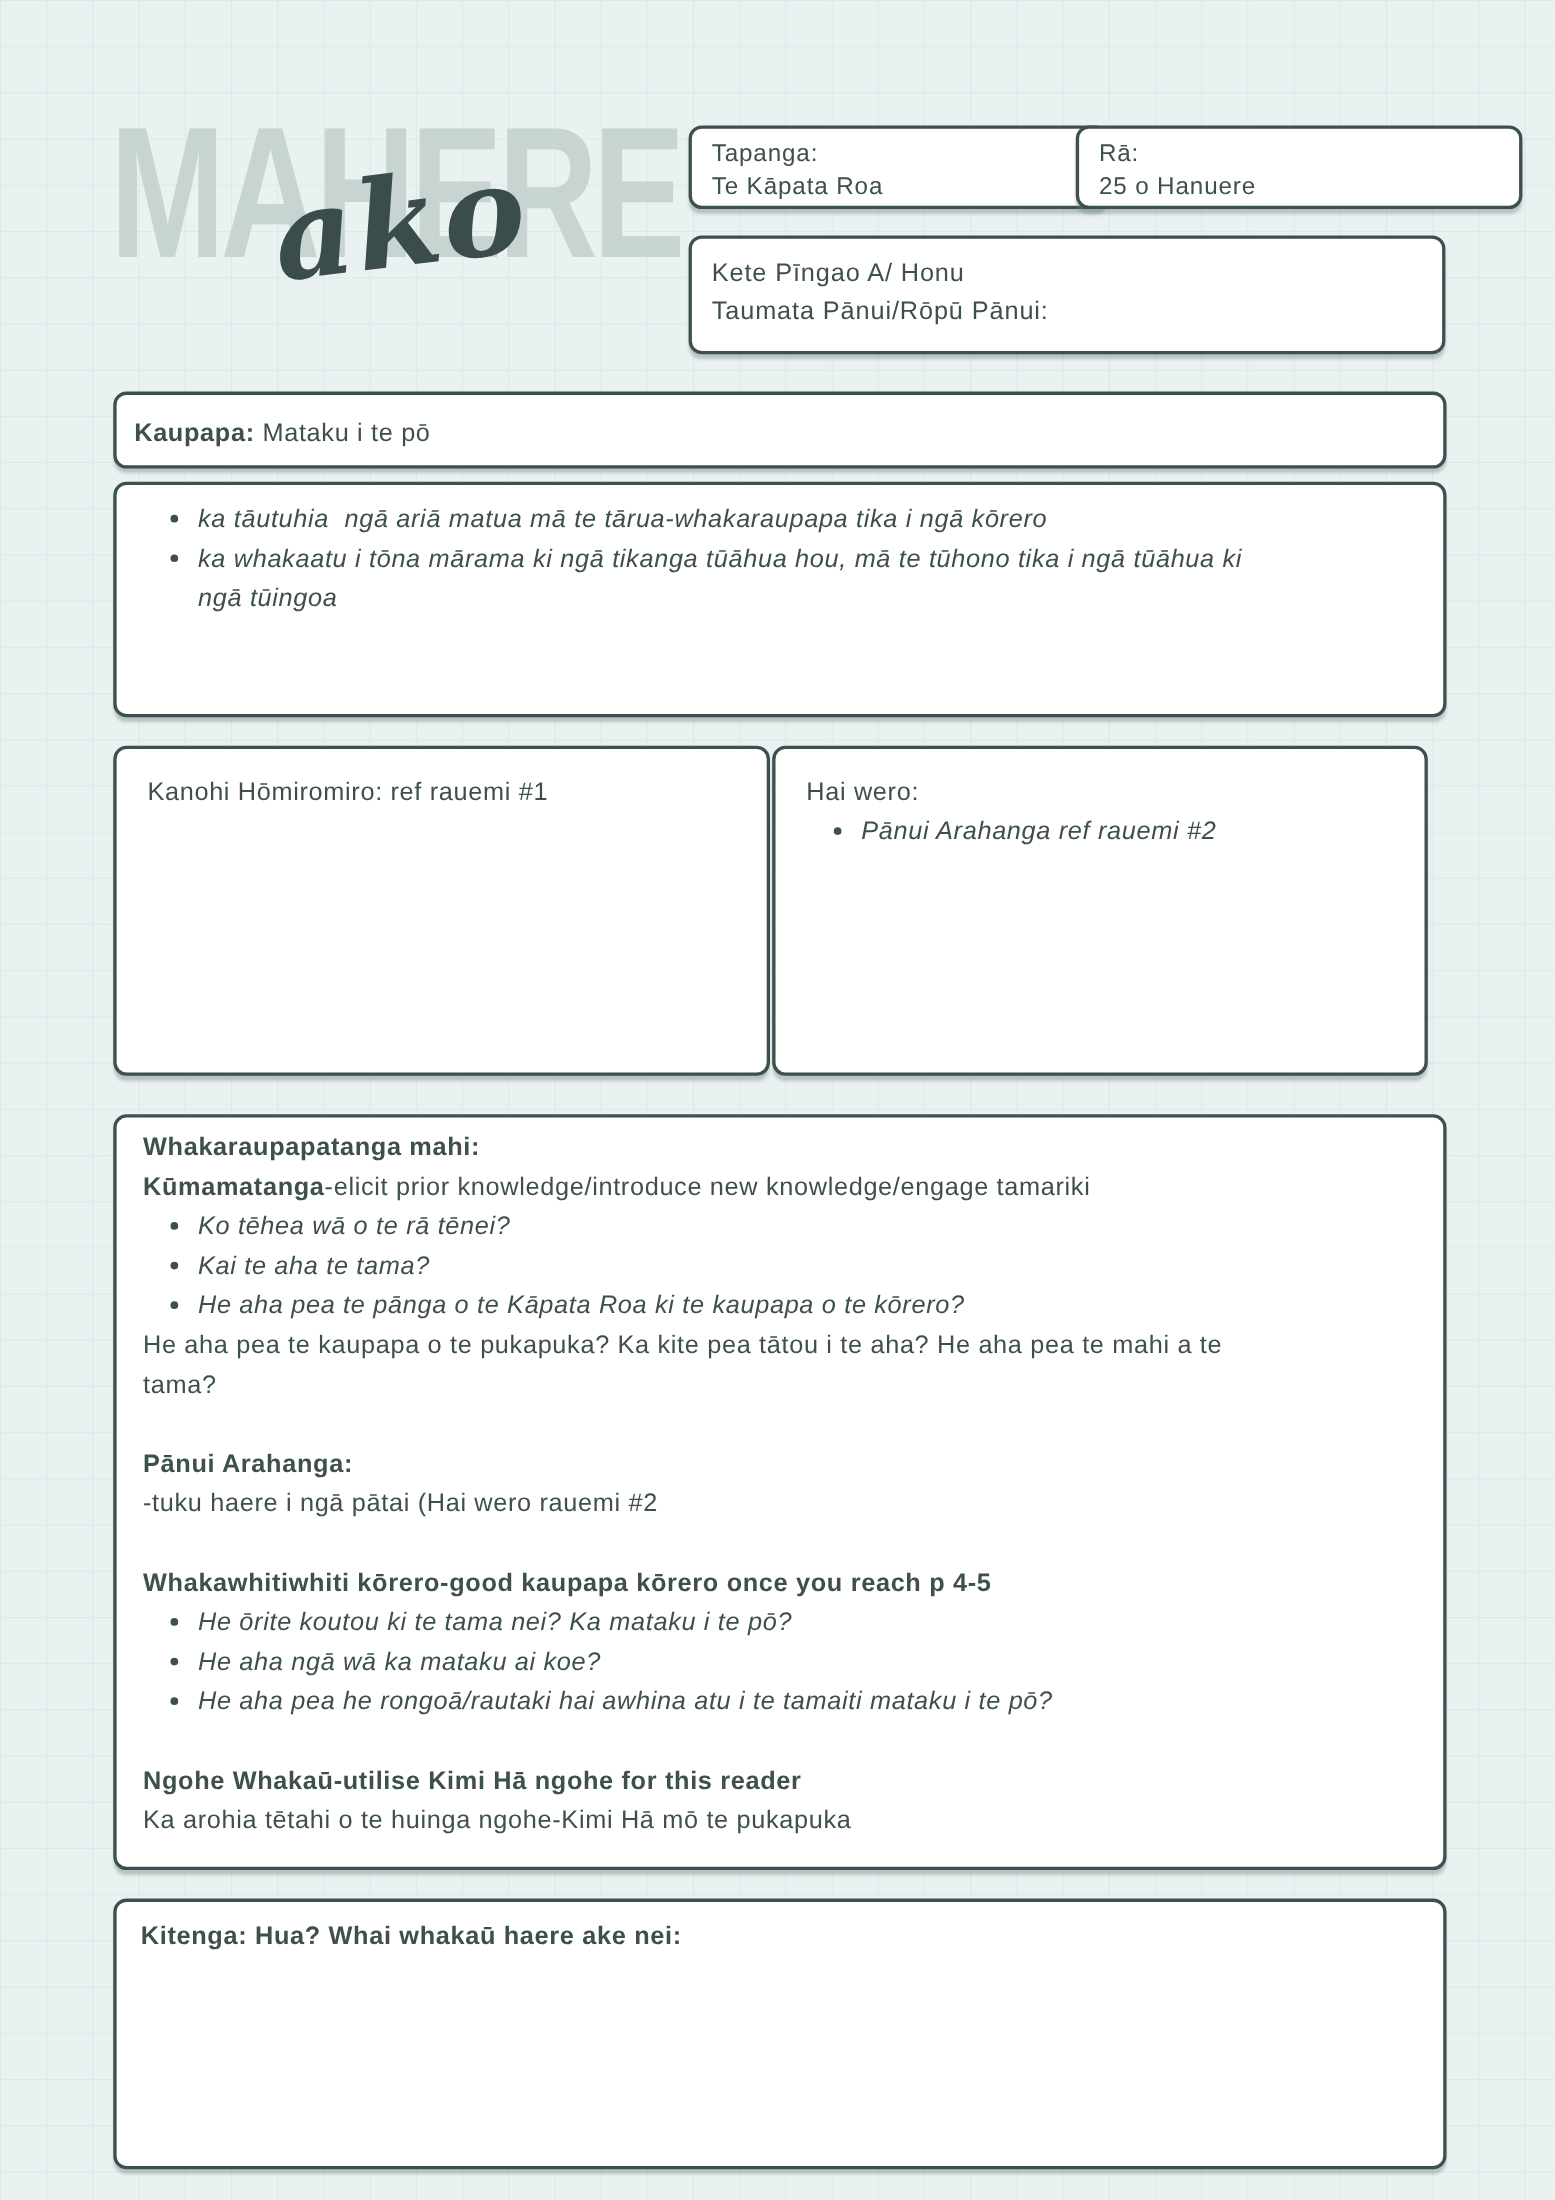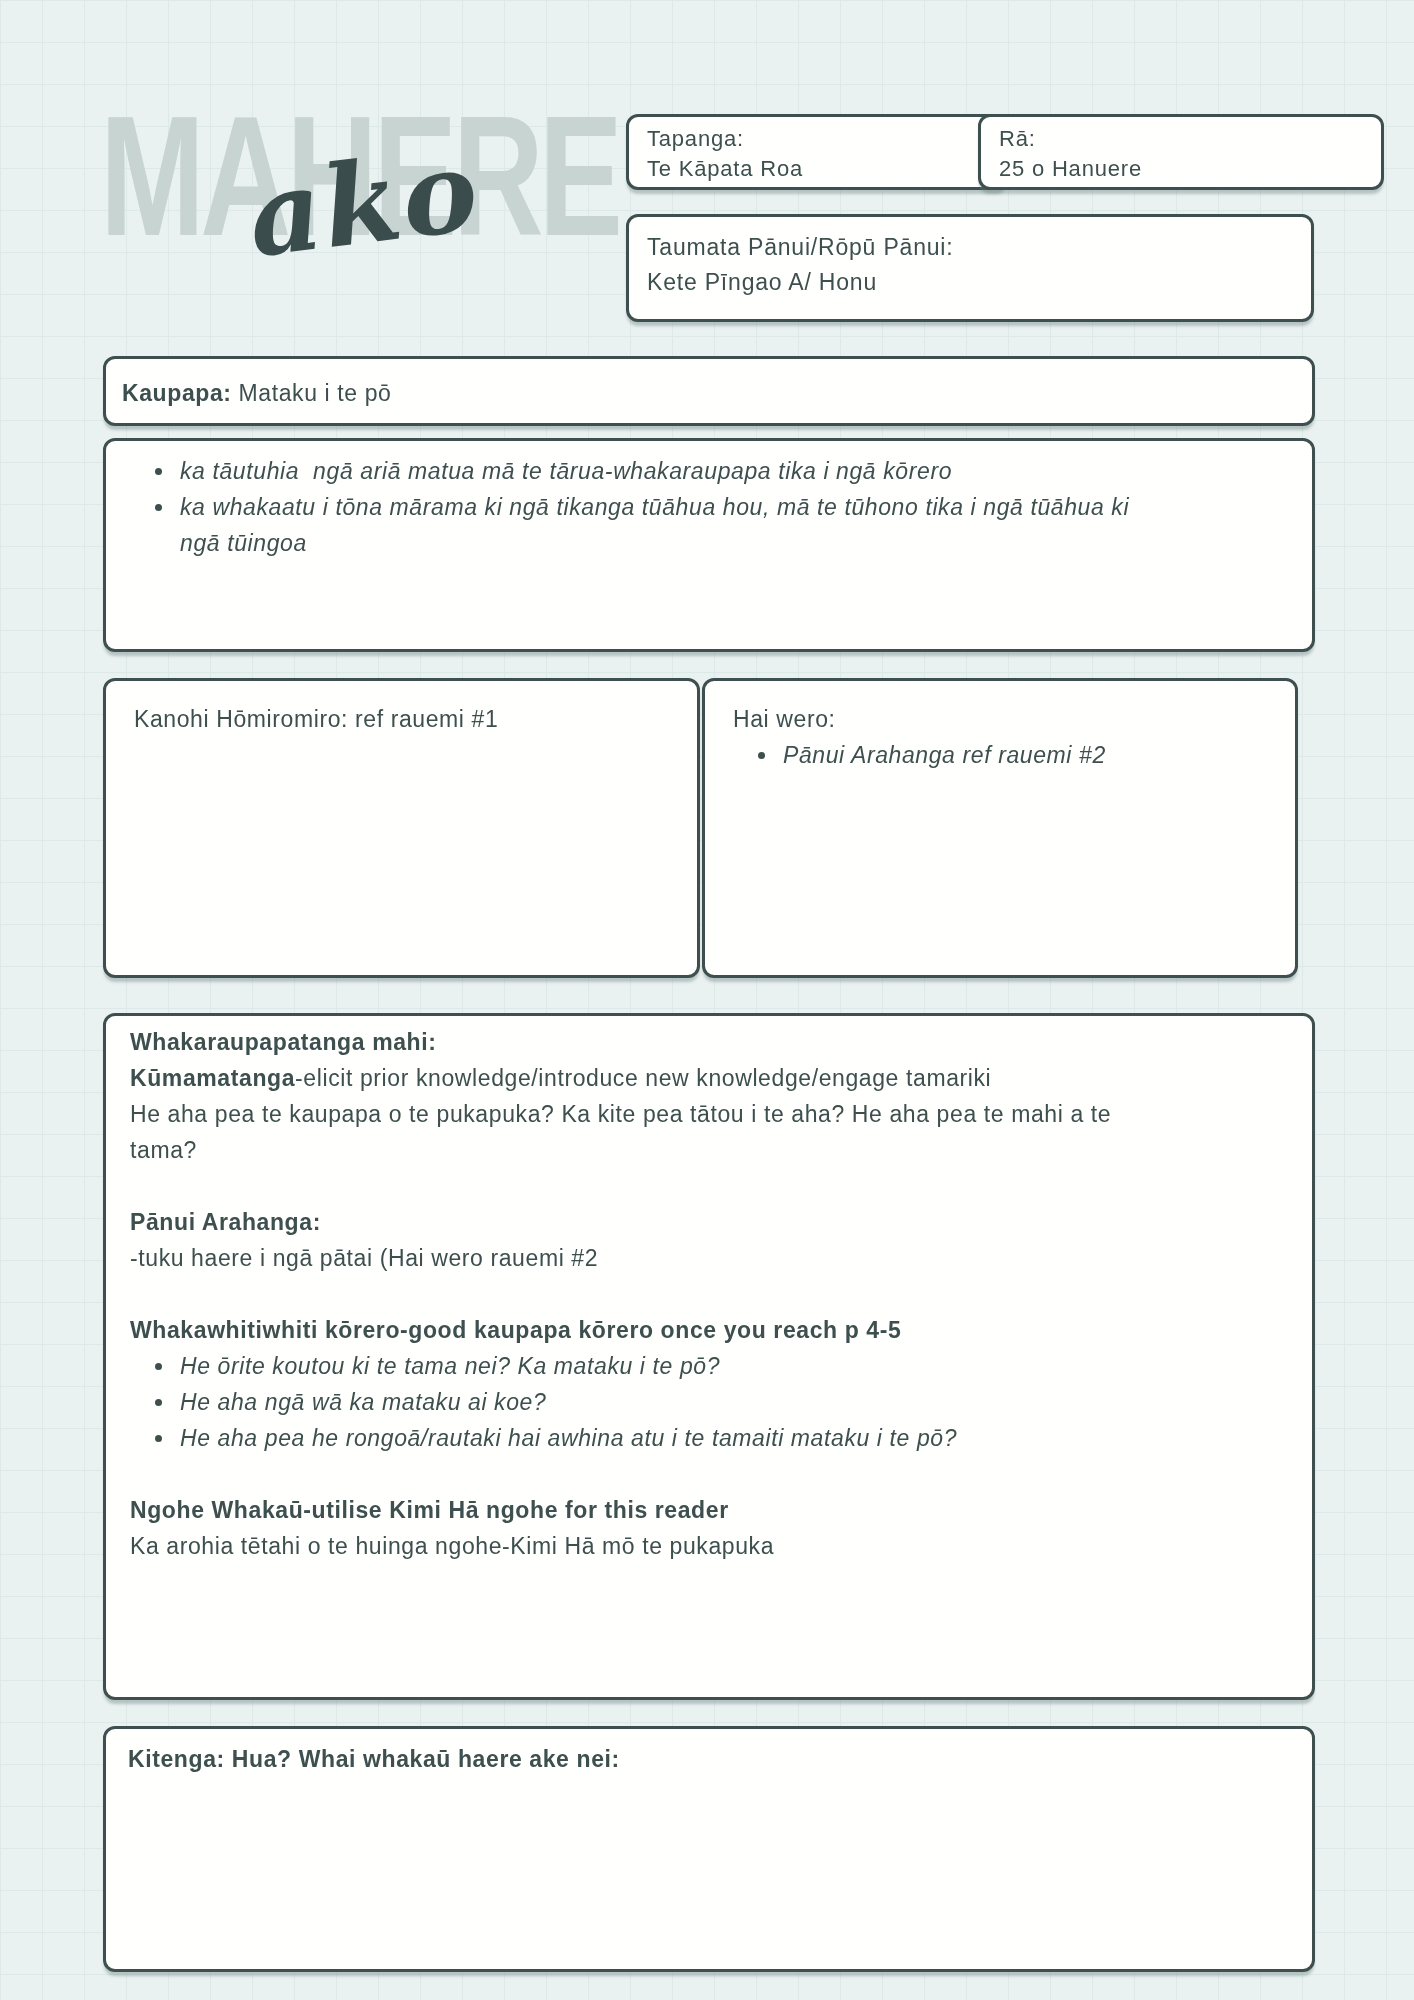--- a/index.html
+++ b/index.html
@@ -90,22 +90,22 @@
   <div>Tapanga:</div>
   <div>Te Kāpata Roa</div>
 </div>
 
 <div class="box hdr-box b-ra">
   <div>Rā:</div>
   <div>25 o Hanuere</div>
 </div>
 
 <div class="box taumata b-taumata">
+  <div>Kete Pīngao A/ Honu</div>
   <div>Taumata Pānui/Rōpū Pānui:</div>
-  <div>Kete Pīngao A/ Honu</div>
 </div>
 
 <div class="box txt b-kaupapa">
   <span class="bold">Kaupapa:</span><span> Mataku i te pō</span>
 </div>
 
 <div class="box txt b-whainga">
   <ul class="blist narrow">
     <li>ka tāutuhia  ngā ariā matua mā te tārua-whakaraupapa tika i ngā kōrero</li>
     <li>ka whakaatu i tōna mārama ki ngā tikanga tūāhua hou, mā te tūhono tika i ngā tūāhua ki ngā tūingoa</li>
@@ -121,20 +121,25 @@
   <ul class="blist">
     <li>Pānui Arahanga ref rauemi #2</li>
   </ul>
 </div>
 
 <div class="box txt b-mahi">
   <div class="bold">Whakaraupapatanga mahi:</div>
 
   <div>
     <div><span class="bold">Kūmamatanga</span><span>-elicit prior knowledge/introduce new knowledge/engage tamariki</span></div>
+    <ul class="blist">
+      <li>Ko tēhea wā o te rā tēnei?</li>
+      <li>Kai te aha te tama?</li>
+      <li>He aha pea te pānga o te Kāpata Roa ki te kaupapa o te kōrero?</li>
+    </ul>
     <div class="narrow2">He aha pea te kaupapa o te pukapuka? Ka kite pea tātou i te aha? He aha pea te mahi a te tama?</div>
   </div>
 
   <div class="sec">
     <div class="bold">Pānui Arahanga:</div>
     <div>-tuku haere i ngā pātai (Hai wero rauemi #2</div>
   </div>
 
   <div class="sec">
     <div class="bold">Whakawhitiwhiti kōrero-good kaupapa kōrero once you reach p 4-5</div>

